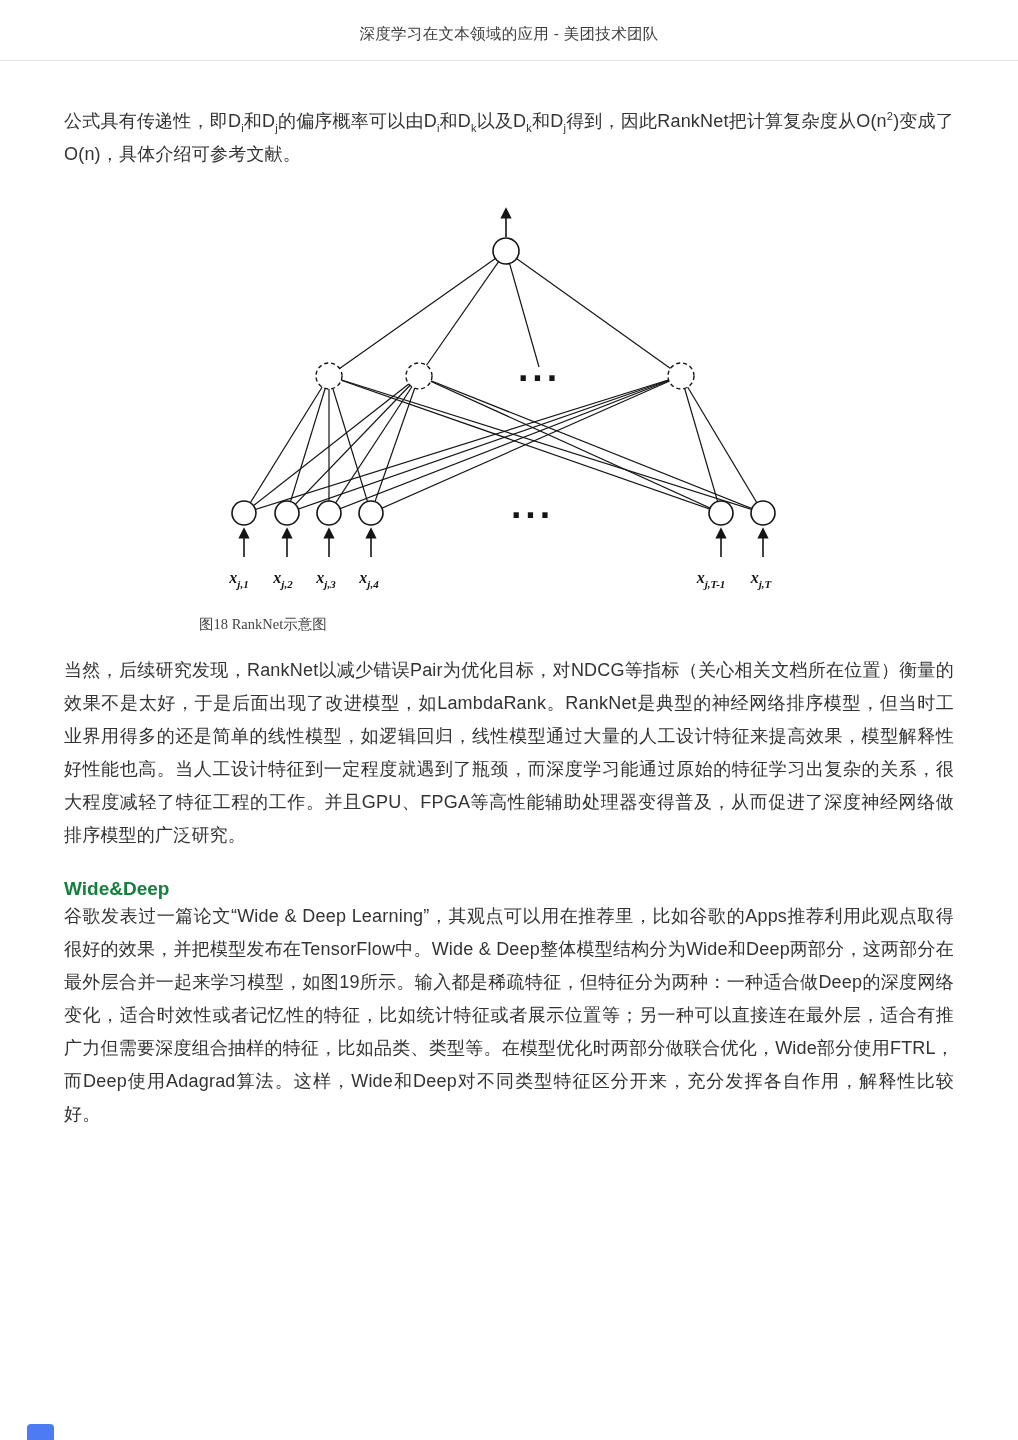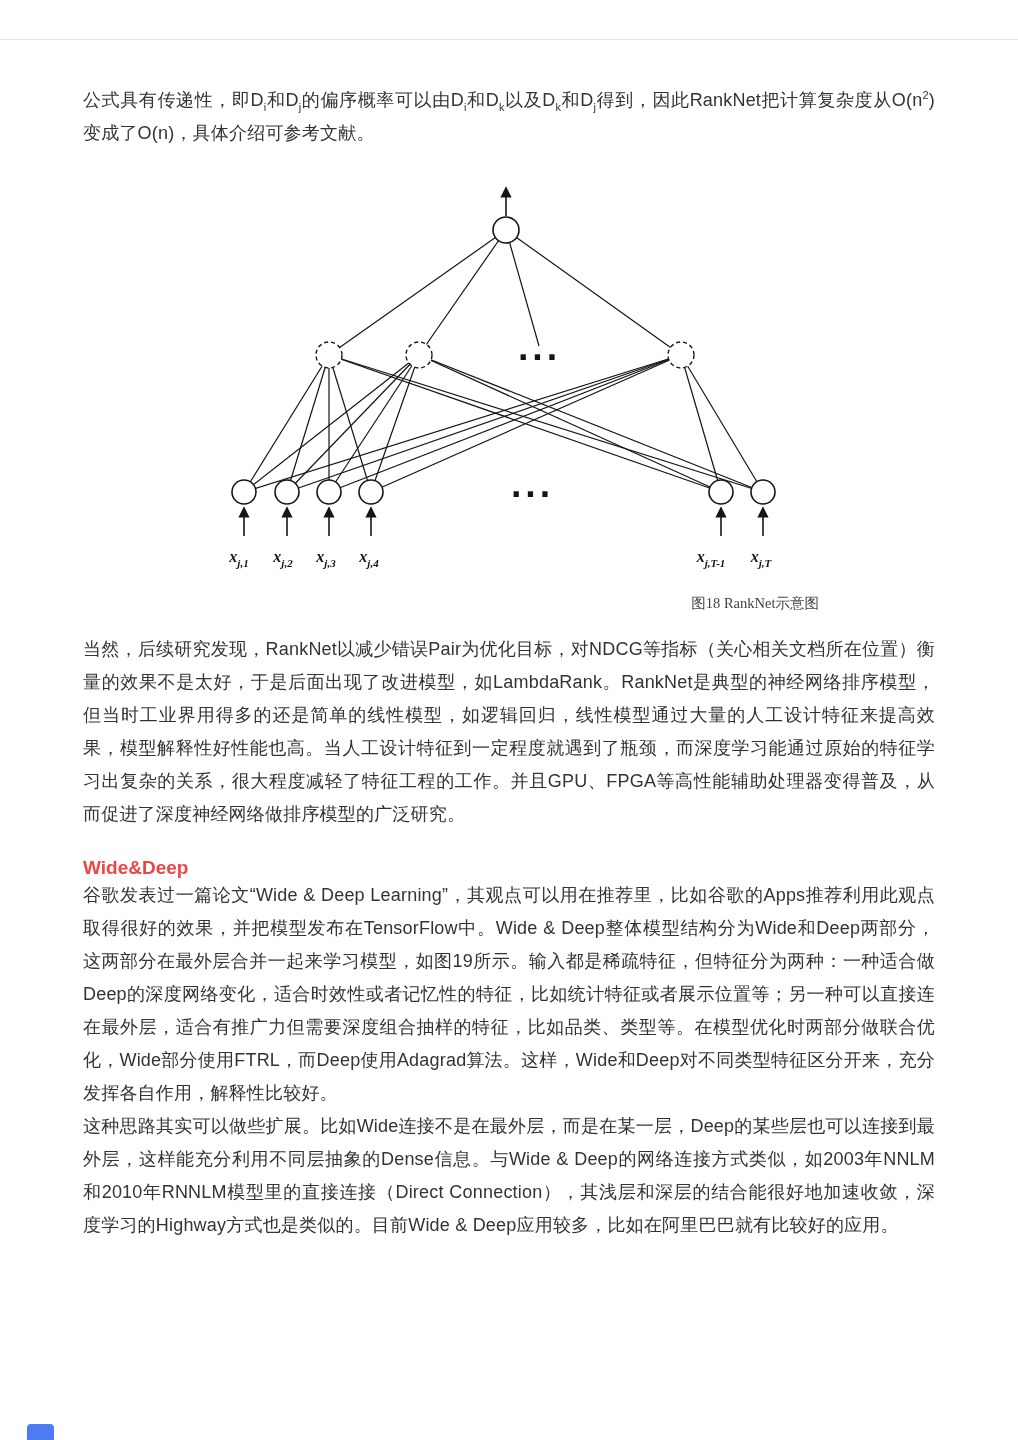--- a/index.html
+++ b/index.html
@@ -17,46 +17,46 @@
     text-align: center;
     font-size: 15.5px;
     color: #3c3c3c;
     letter-spacing: 0.3px;
   }
   .header-rule {
     border: none;
     border-top: 1px solid #e3e3e3;
     margin-top: 15px;
   }
-  .content { padding: 0 83px; }
+  .content { padding: 0 64px; }
   .para {
     font-size: 18px;
     line-height: 33px;
     text-align: justify;
     color: #333333;
     letter-spacing: 0.2px;
   }
   .para sub, .para sup { font-size: 11px; line-height: 0; }
   .first-para { margin-top: 44px; }
   .after-figure { margin-top: 20px; }
   .section-heading {
     margin-top: 26px;
     font-size: 19px;
     font-weight: bold;
-    color: #ef4444;
+    color: #15803d;
   }
   .body-para { }
   figure.diagram-figure {
     margin: 30px auto 0 auto;
     width: 620px;
   }
   figure.diagram-figure svg { display: block; }
   figcaption.figure-caption {
     margin-top: 14px;
-    text-align: right;
+    text-align: left;
     font-family: "Liberation Serif", "DejaVu Serif", serif;
     font-size: 14.5px;
     color: #444444;
   }
   .diagram-label {
     font-family: "Liberation Serif", "DejaVu Serif", serif;
     font-style: italic;
     font-weight: bold;
     font-size: 16px;
     fill: #151515;
@@ -77,20 +77,21 @@
     background: #4c7bf4;
     border-radius: 4px;
   }
 </style>
 </head>
 <body>
 
 <div class="page">
 
   <header class="page-header">
+    <div class="header-title">深度学习在文本领域的应用 - 美团技术团队</div>
     <hr class="header-rule">
   </header>
 
   <main class="content">
 
     <p class="para first-para"><span>公式具有传递性，即D</span><sub>i</sub><span>和D</span><sub>j</sub><span>的偏序概率可以由D</span><sub>i</sub><span>和D</span><sub>k</sub><span>以及D</span><sub>k</sub><span>和D</span><sub>j</sub><span>得到，因此RankNet把计算复杂度从O(n</span><sup>2</sup><span>)变成了O(n)，具体介绍可参考文献。</span></p>
 
     <figure class="diagram-figure">
       <svg width="620" height="400" viewBox="0 0 620 400">
         <defs>
@@ -165,19 +166,18 @@
       </svg>
       <figcaption class="figure-caption">图18 RankNet示意图</figcaption>
     </figure>
 
     <p class="para after-figure">当然，后续研究发现，RankNet以减少错误Pair为优化目标，对NDCG等指标（关心相关文档所在位置）衡量的效果不是太好，于是后面出现了改进模型，如LambdaRank。RankNet是典型的神经网络排序模型，但当时工业界用得多的还是简单的线性模型，如逻辑回归，线性模型通过大量的人工设计特征来提高效果，模型解释性好性能也高。当人工设计特征到一定程度就遇到了瓶颈，而深度学习能通过原始的特征学习出复杂的关系，很大程度减轻了特征工程的工作。并且GPU、FPGA等高性能辅助处理器变得普及，从而促进了深度神经网络做排序模型的广泛研究。</p>
 
     <h2 class="section-heading">Wide&amp;Deep</h2>
 
     <p class="para body-para">谷歌发表过一篇论文“Wide &amp; Deep Learning”，其观点可以用在推荐里，比如谷歌的Apps推荐利用此观点取得很好的效果，并把模型发布在TensorFlow中。Wide &amp; Deep整体模型结构分为Wide和Deep两部分，这两部分在最外层合并一起来学习模型，如图19所示。输入都是稀疏特征，但特征分为两种：一种适合做Deep的深度网络变化，适合时效性或者记忆性的特征，比如统计特征或者展示位置等；另一种可以直接连在最外层，适合有推广力但需要深度组合抽样的特征，比如品类、类型等。在模型优化时两部分做联合优化，Wide部分使用FTRL，而Deep使用Adagrad算法。这样，Wide和Deep对不同类型特征区分开来，充分发挥各自作用，解释性比较好。</p>
 
-    <p class="para body-para">这种思路其实可以做些扩展。比如Wide连接不是在最外层，而是在某一层，Deep的某些层也可以连接到最外层，这样能充分利用不同层抽象的Dense信息。与Wide &amp; Deep的网络连接方式类似，如2003年NNLM和2010年RNNLM模型里的直接连接（Direct Connection），其浅层和深层的结合能很好地加速收敛，深度学习的Highway方式也是类似的。目前Wide &amp; Deep应用较多，比如在阿里巴巴就有比较好的应用。</p>
 
   </main>
 
   <div class="floating-chip"></div>
 
 </div>
 
 </body></html>

